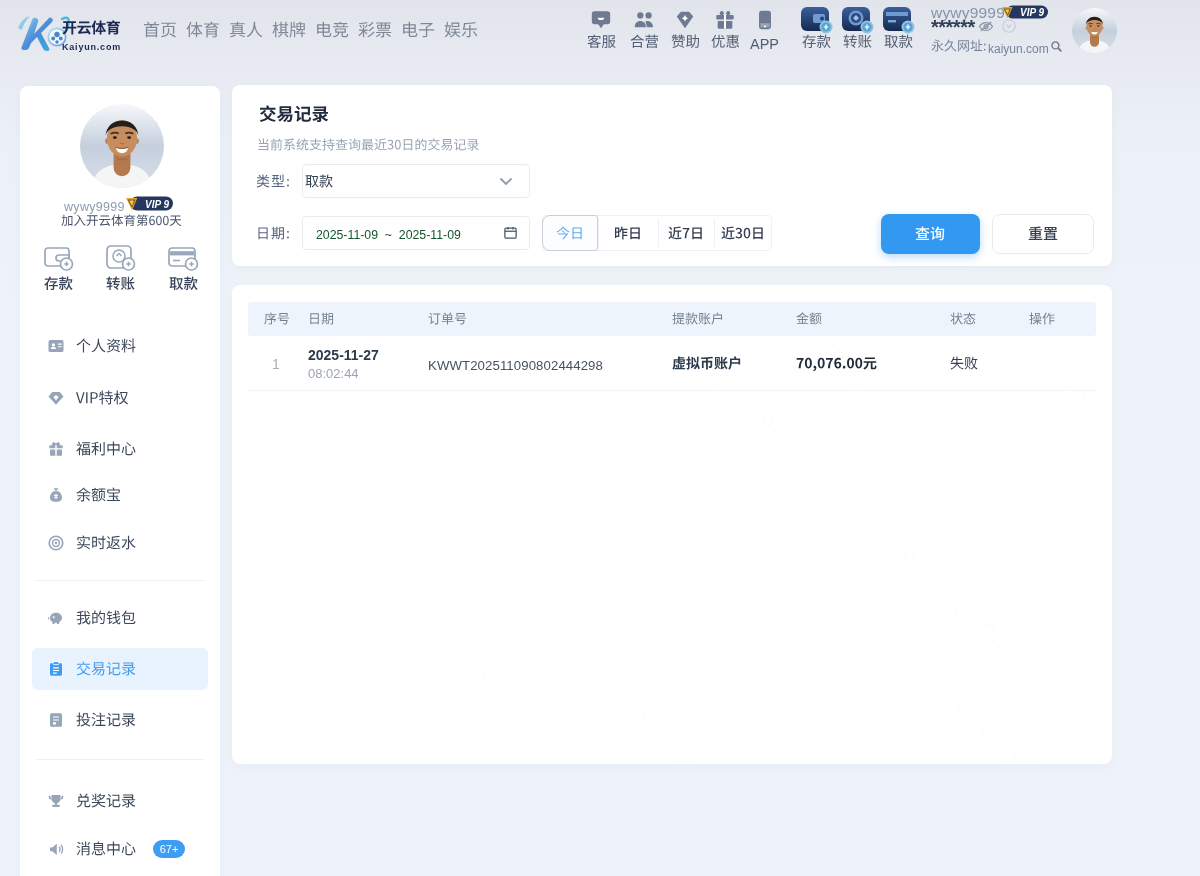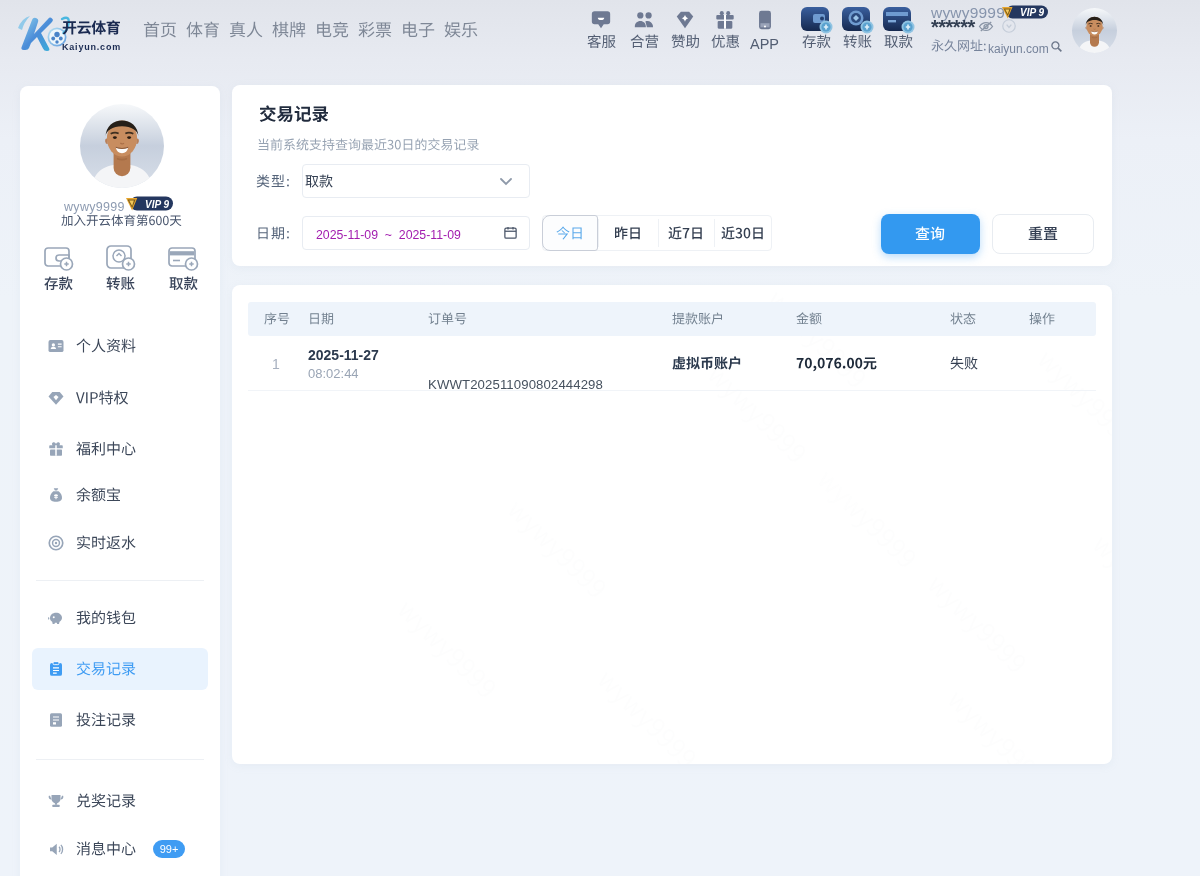--- a/index.html
+++ b/index.html
@@ -471,21 +471,21 @@
         <path fill="#97a5b8" d="M4 10v5h3l6 5V5l-6 5z"></path>
         <path d="M16 9c1.8 1.5 1.8 5.5 0 7" stroke="#97a5b8" stroke-width="1.8" fill="none"></path>
         <path d="M18.5 6.5c3 2.8 3 9.2 0 12" stroke="#97a5b8" stroke-width="1.8" fill="none"></path>
       </svg>
     </div>
     <div style="position:absolute;left:76px;top:841px;">
       <svg width="60" height="19" viewBox="0 0 60 19">
         <path transform="translate(0,13.2) scale(0.0150,-0.0150)" fill="#3c4759" d="M863 812C838 753 792 673 757 622L821 595C857 644 900 717 935 784ZM351 778C394 720 436 641 452 590L519 623C503 674 457 750 414 807ZM85 778C147 745 222 693 258 656L304 714C267 750 191 799 130 829ZM38 510C101 478 178 426 216 390L260 449C222 485 144 533 81 563ZM69 -21 134 -70C187 25 249 151 295 258L239 303C188 189 118 56 69 -21ZM453 312H822V203H453ZM453 377V484H822V377ZM604 841V555H379V-80H453V139H822V15C822 1 817 -3 802 -4C786 -5 733 -5 676 -3C686 -23 697 -54 700 -74C776 -74 826 -74 857 -62C886 -50 895 -27 895 14V555H679V841ZM1266 550H1730V470H1266ZM1266 412H1730V331H1266ZM1266 687H1730V607H1266ZM1262 202V39C1262 -41 1293 -62 1409 -62C1433 -62 1614 -62 1639 -62C1736 -62 1761 -32 1771 96C1750 100 1718 111 1701 123C1696 21 1688 7 1634 7C1594 7 1443 7 1413 7C1349 7 1337 12 1337 40V202ZM1763 192C1809 129 1857 43 1874 -12L1945 20C1926 75 1877 159 1830 220ZM1148 204C1124 141 1085 55 1045 0L1114 -33C1151 25 1187 113 1212 176ZM1419 240C1470 193 1528 126 1553 81L1614 119C1587 162 1530 226 1478 271H1805V747H1506C1521 773 1538 804 1553 835L1465 850C1457 821 1441 780 1428 747H1194V271H1473ZM2458 840V661H2096V186H2171V248H2458V-79H2537V248H2825V191H2902V661H2537V840ZM2171 322V588H2458V322ZM2825 322H2537V588H2825ZM3295 561V65C3295 -34 3327 -62 3435 -62C3458 -62 3612 -62 3637 -62C3750 -62 3773 -6 3784 184C3763 190 3731 204 3712 218C3705 45 3696 9 3634 9C3599 9 3468 9 3441 9C3384 9 3373 18 3373 65V561ZM3135 486C3120 367 3087 210 3044 108L3120 76C3161 184 3192 353 3207 472ZM3761 485C3817 367 3872 208 3892 105L3966 135C3945 238 3889 392 3831 512ZM3342 756C3437 689 3555 590 3611 527L3665 584C3607 647 3487 741 3393 805Z"></path>
       </svg>
     </div>
-    <div style="position:absolute;left:153px;top:840px;width:32px;height:18px;background:#3f9cf3;border-radius:9px;color:#fff;font-size:11px;text-align:center;line-height:18px;font-family:'Liberation Sans'">99+</div>
+    <div style="position:absolute;left:153px;top:840px;width:32px;height:18px;background:#3f9cf3;border-radius:9px;color:#fff;font-size:11px;text-align:center;line-height:18px;font-family:'Liberation Sans'">67+</div>
     <div class="card" style="left:232px;top:85px;width:880px;height:181px"></div>
     <div style="position:absolute;left:259px;top:105px;">
       <svg width="70" height="22" viewBox="0 0 70 22">
         <path transform="translate(0,15.4) scale(0.0175,-0.0175)" fill="#222c3e" d="M296 597C240 525 142 451 51 406C79 386 125 342 147 318C236 373 344 464 414 552ZM596 535C685 471 797 376 846 313L949 392C893 455 777 544 690 603ZM373 419 265 386C304 296 352 219 412 154C313 89 189 46 44 18C67 -8 103 -62 117 -89C265 -53 394 -1 500 74C601 -2 728 -54 886 -84C901 -52 933 -2 959 24C811 46 690 89 594 152C660 217 713 295 753 389L632 424C602 346 558 280 502 226C447 281 404 345 373 419ZM401 822C418 792 437 755 450 723H59V606H941V723H585L588 724C575 762 542 819 515 862ZM1293 559H1714V496H1293ZM1293 711H1714V649H1293ZM1176 807V400H1264C1202 318 1114 246 1022 198C1048 179 1093 135 1113 112C1165 145 1219 187 1269 235H1356C1293 145 1201 68 1102 18C1128 -1 1172 -44 1191 -68C1304 2 1417 109 1492 235H1578C1532 130 1461 37 1376 -23C1403 -40 1450 -77 1471 -97C1563 -20 1648 99 1701 235H1787C1772 99 1753 37 1734 19C1724 8 1714 7 1697 7C1679 7 1640 7 1598 11C1615 -17 1627 -61 1629 -90C1679 -92 1726 -92 1754 -89C1786 -86 1812 -77 1836 -51C1868 -17 1892 74 1913 292C1915 308 1917 340 1917 340H1362C1377 360 1391 380 1404 400H1837V807ZM2102 760C2159 709 2234 635 2267 588L2353 673C2315 718 2238 787 2182 834ZM2038 543V428H2184V120C2184 66 2155 27 2133 9C2152 -9 2184 -53 2195 -78C2213 -56 2245 -29 2417 96C2405 119 2388 169 2381 201L2303 147V543ZM2413 785V666H2791V462H2434V91C2434 -38 2476 -73 2610 -73C2638 -73 2768 -73 2798 -73C2922 -73 2957 -24 2972 149C2938 158 2886 178 2858 199C2851 65 2843 42 2789 42C2758 42 2649 42 2623 42C2567 42 2558 49 2558 92V349H2791V300H2912V785ZM3116 295C3179 259 3260 204 3297 166L3382 248C3341 286 3258 337 3196 368ZM3121 801V691H3705L3703 638H3154V531H3697L3694 477H3061V373H3435V215C3294 160 3147 105 3052 73L3118 -35C3210 2 3324 51 3435 100V26C3435 12 3429 8 3413 8C3398 7 3340 7 3292 10C3308 -19 3326 -62 3333 -93C3409 -94 3463 -92 3504 -77C3545 -61 3558 -34 3558 23V166C3639 66 3744 -10 3876 -54C3894 -21 3929 28 3956 52C3862 77 3780 117 3713 170C3771 206 3838 254 3896 301L3797 373H3943V477H3821C3831 580 3838 696 3839 800L3743 805L3721 801ZM3558 373H3790C3750 332 3689 281 3635 242C3605 276 3579 312 3558 352Z"></path>
       </svg>
     </div>
     <div style="position:absolute;left:257px;top:138px;">
       <svg width="222" height="16" viewBox="0 0 222 16">
         <path transform="translate(0,11.4) scale(0.0130,-0.0130)" fill="#96a2b2" d="M121 769C174 698 228 601 250 536L322 569C299 632 244 726 189 796ZM801 805C772 728 716 622 673 555L738 530C783 594 839 693 882 778ZM115 38V-37H790V-81H869V486H540V840H458V486H135V411H790V266H168V194H790V38ZM1604 514V104H1674V514ZM1807 544V14C1807 -1 1802 -5 1786 -5C1769 -6 1715 -6 1654 -4C1665 -24 1677 -56 1681 -76C1758 -77 1809 -75 1839 -63C1870 -51 1881 -30 1881 13V544ZM1723 845C1701 796 1663 730 1629 682H1329L1378 700C1359 740 1316 799 1278 841L1208 816C1244 775 1281 721 1300 682H1053V613H1947V682H1714C1743 723 1775 773 1803 819ZM1409 301V200H1187V301ZM1409 360H1187V459H1409ZM1116 523V-75H1187V141H1409V7C1409 -6 1405 -10 1391 -10C1378 -11 1332 -11 1281 -9C1291 -28 1302 -57 1307 -76C1374 -76 1419 -75 1446 -63C1474 -52 1482 -32 1482 6V523ZM2286 224C2233 152 2150 78 2070 30C2090 19 2121 -6 2136 -20C2212 34 2301 116 2361 197ZM2636 190C2719 126 2822 34 2872 -22L2936 23C2882 80 2779 168 2695 229ZM2664 444C2690 420 2718 392 2745 363L2305 334C2455 408 2608 500 2756 612L2698 660C2648 619 2593 580 2540 543L2295 531C2367 582 2440 646 2507 716C2637 729 2760 747 2855 770L2803 833C2641 792 2350 765 2107 753C2115 736 2124 706 2126 688C2214 692 2308 698 2401 706C2336 638 2262 578 2236 561C2206 539 2182 524 2162 521C2170 502 2181 469 2183 454C2204 462 2235 466 2438 478C2353 425 2280 385 2245 369C2183 338 2138 319 2106 315C2115 295 2126 260 2129 245C2157 256 2196 261 2471 282V20C2471 9 2468 5 2451 4C2435 3 2380 3 2320 6C2332 -15 2345 -47 2349 -69C2422 -69 2472 -68 2505 -56C2539 -44 2547 -23 2547 19V288L2796 306C2825 273 2849 242 2866 216L2926 252C2885 313 2799 405 2722 474ZM3698 352V36C3698 -38 3715 -60 3785 -60C3799 -60 3859 -60 3873 -60C3935 -60 3953 -22 3958 114C3939 119 3909 131 3894 145C3891 24 3887 6 3865 6C3853 6 3806 6 3797 6C3775 6 3772 9 3772 36V352ZM3510 350C3504 152 3481 45 3317 -16C3334 -30 3355 -58 3364 -77C3545 -3 3576 126 3584 350ZM3042 53 3059 -21C3149 8 3267 45 3379 82L3367 147C3246 111 3123 74 3042 53ZM3595 824C3614 783 3639 729 3649 695H3407V627H3587C3542 565 3473 473 3450 451C3431 433 3406 426 3387 421C3395 405 3409 367 3412 348C3440 360 3482 365 3845 399C3861 372 3876 346 3886 326L3949 361C3919 419 3854 513 3800 583L3741 553C3763 524 3786 491 3807 458L3532 435C3577 490 3634 568 3676 627H3948V695H3660L3724 715C3712 747 3687 802 3664 842ZM3060 423C3075 430 3098 435 3218 452C3175 389 3136 340 3118 321C3086 284 3063 259 3041 255C3050 235 3062 198 3066 182C3087 195 3121 206 3369 260C3367 276 3366 305 3368 326L3179 289C3255 377 3330 484 3393 592L3326 632C3307 595 3286 557 3263 522L3140 509C3202 595 3264 704 3310 809L3234 844C3190 723 3116 594 3092 561C3070 527 3051 504 3033 500C3043 479 3055 439 3060 423ZM4459 840V687H4077V613H4459V458H4123V385H4230L4208 377C4262 269 4337 180 4431 110C4315 52 4179 15 4036 -8C4051 -25 4070 -60 4077 -80C4230 -52 4375 -7 4501 63C4616 -5 4754 -50 4917 -74C4928 -54 4948 -21 4965 -3C4815 16 4684 54 4576 110C4690 188 4782 293 4839 430L4787 461L4773 458H4537V613H4921V687H4537V840ZM4286 385H4729C4677 287 4600 210 4504 151C4410 212 4336 290 4286 385ZM5448 204C5491 150 5539 74 5558 26L5620 65C5599 113 5549 185 5506 237ZM5626 835V710H5413V642H5626V515H5362V446H5758V334H5373V265H5758V11C5758 -2 5754 -7 5739 -7C5724 -8 5671 -9 5615 -6C5625 -27 5635 -58 5638 -79C5712 -79 5761 -78 5790 -67C5821 -55 5830 -34 5830 11V265H5954V334H5830V446H5960V515H5698V642H5912V710H5698V835ZM5171 839V638H5042V568H5171V351C5117 334 5067 320 5028 309L5047 235L5171 275V11C5171 -4 5166 -8 5154 -8C5142 -8 5103 -8 5060 -7C5069 -28 5079 -59 5081 -77C5144 -78 5183 -75 5207 -63C5232 -51 5241 -31 5241 10V298L5350 334L5340 403L5241 372V568H5347V638H5241V839ZM6295 218H6700V134H6295ZM6295 352H6700V270H6295ZM6221 406V80H6778V406ZM6074 20V-48H6930V20ZM6460 840V713H6057V647H6379C6293 552 6159 466 6036 424C6052 410 6074 382 6085 364C6221 418 6369 523 6460 642V437H6534V643C6626 527 6776 423 6914 372C6925 391 6947 420 6964 434C6838 473 6702 556 6615 647H6944V713H6534V840ZM7114 775C7163 729 7223 664 7251 622L7305 672C7277 713 7215 775 7166 819ZM7042 527V454H7183V111C7183 66 7153 37 7135 24C7148 10 7168 -22 7174 -40C7189 -20 7216 2 7385 129C7378 143 7366 171 7360 192L7256 116V527ZM7506 840C7464 713 7394 587 7312 506C7331 495 7363 471 7377 457C7417 502 7457 558 7492 621H7866C7853 203 7837 46 7804 10C7793 -3 7783 -6 7763 -6C7740 -6 7686 -6 7625 -1C7638 -21 7647 -53 7649 -74C7703 -76 7760 -78 7792 -74C7826 -71 7849 -62 7871 -33C7910 16 7925 176 7940 650C7941 662 7941 690 7941 690H7529C7549 732 7567 776 7583 820ZM7672 292V184H7499V292ZM7672 353H7499V460H7672ZM7430 523V61H7499V122H7739V523ZM8248 635H8753V564H8248ZM8248 755H8753V685H8248ZM8176 808V511H8828V808ZM8396 392V325H8214V392ZM8047 43 8054 -24 8396 17V-80H8468V26L8522 33V94L8468 88V392H8949V455H8049V392H8145V52ZM8507 330V268H8567L8547 262C8577 189 8618 124 8671 70C8616 29 8554 -2 8491 -22C8504 -35 8522 -61 8529 -77C8596 -53 8662 -19 8720 26C8776 -20 8843 -55 8919 -77C8929 -59 8948 -32 8964 -18C8891 0 8826 31 8771 71C8837 135 8889 215 8920 314L8877 333L8863 330ZM8613 268H8832C8806 209 8767 157 8721 113C8675 157 8639 209 8613 268ZM8396 269V198H8214V269ZM8396 142V80L8214 59V142ZM9081 783C9136 730 9201 654 9231 607L9292 650C9260 697 9193 769 9138 820ZM9866 840C9764 809 9574 789 9415 780V558C9415 428 9406 250 9318 120C9335 111 9368 89 9381 75C9459 187 9483 344 9489 475H9693V78H9767V475H9952V545H9491V558V720C9644 730 9814 749 9928 784ZM9262 478H9052V404H9189V125C9144 108 9092 63 9039 6L9089 -63C9140 5 9189 64 9223 64C9245 64 9277 30 9319 4C9389 -39 9472 -51 9597 -51C9693 -51 9872 -45 9943 -40C9944 -19 9956 19 9965 39C9868 28 9718 20 9599 20C9486 20 9401 27 9336 68C9302 88 9281 107 9262 119ZM10263 -13C10394 -13 10499 65 10499 196C10499 297 10430 361 10344 382V387C10422 414 10474 474 10474 563C10474 679 10384 746 10260 746C10176 746 10111 709 10056 659L10105 601C10147 643 10198 672 10257 672C10334 672 10381 626 10381 556C10381 477 10330 416 10178 416V346C10348 346 10406 288 10406 199C10406 115 10345 63 10257 63C10174 63 10119 103 10076 147L10029 88C10077 35 10149 -13 10263 -13ZM10833 -13C10972 -13 11061 113 11061 369C11061 623 10972 746 10833 746C10693 746 10605 623 10605 369C10605 113 10693 -13 10833 -13ZM10833 61C10750 61 10693 154 10693 369C10693 583 10750 674 10833 674C10916 674 10973 583 10973 369C10973 154 10916 61 10833 61ZM11363 352H11862V71H11363ZM11363 426V697H11862V426ZM11286 772V-69H11363V-4H11862V-64H11942V772ZM12662 423C12717 350 12785 250 12815 189L12879 229C12846 288 12777 385 12720 456ZM12350 842C12342 794 12325 728 12309 679H12197V-54H12266V25H12545V679H12378C12395 722 12414 778 12431 828ZM12266 612H12476V401H12266ZM12266 93V335H12476V93ZM12708 844C12676 706 12622 568 12553 479C12571 469 12602 448 12616 436C12650 484 12682 545 12710 613H12966C12954 212 12938 58 12906 24C12894 10 12883 7 12863 7C12840 7 12780 8 12714 13C12728 -6 12737 -38 12739 -59C12795 -62 12854 -64 12888 -61C12924 -57 12946 -49 12969 -19C13009 30 13023 185 13038 644C13039 654 13039 682 13039 682H12737C12753 729 12768 779 12780 828ZM13428 597C13368 521 13269 442 13180 392C13197 380 13225 351 13239 336C13326 393 13432 483 13501 569ZM13728 555C13821 491 13932 396 13983 332L14046 382C13991 445 13878 536 13787 598ZM13462 422 13395 401C13435 303 13489 220 13558 152C13453 72 13318 20 13157 -14C13171 -31 13195 -64 13203 -82C13364 -42 13503 16 13613 102C13719 16 13854 -42 14020 -74C14030 -53 14051 -22 14068 -5C13907 21 13773 74 13669 151C13740 220 13796 303 13837 406L13762 427C13728 335 13678 260 13613 199C13547 261 13497 336 13462 422ZM13528 825C13553 787 13580 737 13595 701H13177V628H14041V701H13627L13672 719C13659 754 13626 809 13599 849ZM14370 573H14864V473H14370ZM14370 731H14864V633H14370ZM14296 794V410H14407C14343 318 14247 235 14149 179C14166 167 14195 140 14208 126C14262 161 14318 206 14370 257H14509C14442 150 14342 55 14234 -6C14251 -18 14279 -45 14291 -60C14405 15 14518 127 14593 257H14728C14680 137 14603 31 14512 -38C14528 -49 14559 -73 14571 -85C14667 -6 14752 116 14806 257H14927C14911 85 14894 13 14873 -7C14863 -17 14854 -19 14836 -19C14818 -19 14772 -19 14723 -13C14735 -32 14742 -60 14743 -79C14793 -82 14842 -82 14867 -80C14896 -78 14916 -71 14936 -52C14966 -20 14986 66 15005 291C15007 302 15008 325 15008 325H14432C14455 352 14476 381 14494 410H14939V794ZM15234 769C15289 720 15359 652 15390 608L15445 661C15410 703 15340 769 15286 815ZM15310 -61V-60C15324 -41 15352 -20 15518 98C15510 113 15499 143 15494 163L15390 92V526H15156V453H15316V93C15316 44 15285 10 15267 -4C15281 -17 15302 -45 15310 -61ZM15529 770V695H15926V442H15548V57C15548 -41 15584 -65 15696 -65C15721 -65 15900 -65 15926 -65C16035 -65 16061 -20 16072 143C16050 148 16018 161 15999 175C15994 33 15984 7 15922 7C15883 7 15731 7 15701 7C15637 7 15625 16 15625 56V370H15926V318H16001V770ZM16244 317C16309 281 16388 224 16426 186L16479 238C16439 276 16358 329 16295 363ZM16244 784V715H16850L16846 623H16274V554H16842L16836 462H16177V395H16571V212C16426 152 16275 91 16178 54L16218 -13C16316 29 16447 85 16571 140V2C16571 -12 16566 -16 16550 -17C16534 -18 16478 -18 16419 -16C16429 -35 16441 -63 16445 -82C16523 -82 16574 -82 16605 -71C16637 -60 16647 -42 16647 1V236C16733 106 16858 9 17014 -40C17024 -20 17047 9 17063 25C16955 54 16861 107 16785 177C16849 216 16924 272 16984 323L16920 370C16875 325 16801 266 16739 224C16702 266 16671 314 16647 365V395H17050V462H16914C16923 565 16930 688 16932 784L16873 788L16860 784Z"></path>
       </svg>
@@ -505,21 +505,21 @@
       <svg width="14" height="10" viewBox="0 0 14 10">
         <path d="M2 2l5 5 5-5" fill="none" stroke="#8e99a9" stroke-width="1.8" stroke-linecap="round"></path>
       </svg>
     </div>
     <div style="position:absolute;left:256px;top:226px;">
       <svg width="35" height="18" viewBox="0 0 35 18">
         <path transform="translate(0,12.3) scale(0.0140,-0.0140)" fill="#55647a" d="M253 352H752V71H253ZM253 426V697H752V426ZM176 772V-69H253V-4H752V-64H832V772ZM1249 143C1219 76 1166 9 1110 -36C1128 -47 1158 -68 1172 -80C1226 -30 1284 47 1320 123ZM1392 112C1431 65 1477 -1 1495 -42L1557 -6C1536 35 1490 97 1450 143ZM1926 722V561H1721V722ZM1651 790V427C1651 283 1643 92 1559 -41C1576 -49 1607 -71 1619 -84C1679 11 1705 139 1715 260H1926V17C1926 1 1920 -3 1906 -4C1891 -5 1840 -5 1787 -3C1797 -23 1808 -56 1811 -76C1884 -76 1932 -75 1960 -62C1989 -50 1998 -27 1998 16V790ZM1926 494V328H1719C1721 363 1721 396 1721 427V494ZM1458 828V707H1276V828H1208V707H1123V640H1208V231H1109V164H1602V231H1528V640H1602V707H1528V828ZM1276 640H1458V551H1276ZM1276 491H1458V393H1276ZM1276 332H1458V231H1276ZM2281 390C2317 390 2347 418 2347 460C2347 501 2317 530 2281 530C2244 530 2215 501 2215 460C2215 418 2244 390 2281 390ZM2281 -13C2317 -13 2347 15 2347 56C2347 98 2317 126 2281 126C2244 126 2215 98 2215 56C2215 15 2244 -13 2281 -13Z"></path>
       </svg>
     </div>
     <div style="position:absolute;left:302px;top:216px;width:228px;height:34px;border:1px solid #e8ecf2;border-radius:4px;background:#fff"></div>
-    <div style="position:absolute;left:316px;top:225px;"><span style="font-size:12.3px;color:#a21caf">2025-11-09&nbsp; ~ &nbsp;2025-11-09</span></div>
+    <div style="position:absolute;left:316px;top:225px;"><span style="font-size:12.3px;color:#14532d">2025-11-09&nbsp; ~ &nbsp;2025-11-09</span></div>
     <div style="position:absolute;left:503px;top:225px;">
       <svg width="15" height="15" viewBox="0 0 24 24">
 <rect x="3" y="5" width="18" height="16" rx="2" fill="none" stroke="#4a5568" stroke-width="2"></rect>
 <path d="M3 10h18" stroke="#4a5568" stroke-width="2"></path>
 <path d="M8 3v4M16 3v4" stroke="#4a5568" stroke-width="2"></path>
       </svg>
     </div>
     <div style="position:absolute;left:542px;top:215px;width:230px;height:36px;border:1px solid #eef1f5;border-radius:4px;background:#fff"></div>
     <div style="position:absolute;left:542px;top:215px;width:56px;height:36px;border:1px solid #c9ced8;border-radius:8px 3px 3px 8px;background:#fcfdfe"></div>
     <div style="position:absolute;left:556px;top:226px;">
@@ -641,21 +641,21 @@
       </svg>
     </div>
     <div style="position:absolute;left:1029px;top:312px;">
       <svg width="26" height="16" viewBox="0 0 26 16">
         <path transform="translate(0,11.4) scale(0.0130,-0.0130)" fill="#72808f" d="M527 742H758V637H527ZM461 799V580H827V799ZM420 480H552V366H420ZM730 480H866V366H730ZM159 840V638H46V568H159V349C113 333 71 319 37 308L56 236L159 275V8C159 -4 156 -7 145 -7C136 -7 106 -8 72 -7C82 -26 91 -57 94 -74C145 -74 178 -72 200 -61C222 -49 230 -30 230 8V302L329 340L317 407L230 375V568H323V638H230V840ZM606 310V234H342V171H559C490 97 381 33 277 1C292 -13 314 -40 324 -58C426 -21 533 48 606 130V-81H677V135C740 59 833 -12 918 -49C930 -31 951 -5 967 9C879 40 783 103 722 171H951V234H677V310H929V535H670V310H613V535H361V310ZM1526 828C1476 681 1395 536 1305 442C1322 430 1351 404 1363 391C1414 447 1463 520 1506 601H1575V-79H1651V164H1952V235H1651V387H1939V456H1651V601H1962V673H1542C1563 717 1582 763 1598 809ZM1285 836C1229 684 1135 534 1036 437C1050 420 1072 379 1080 362C1114 397 1147 437 1179 481V-78H1254V599C1293 667 1329 741 1357 814Z"></path>
       </svg>
     </div>
     <div style="position:absolute;left:272px;top:355px;"><span style="font-size:14px;color:#a7b0bf">1</span></div>
     <div style="position:absolute;left:308px;top:346px;"><span style="font-size:14px;font-weight:bold;color:#2c3a4e">2025-11-27</span></div>
     <div style="position:absolute;left:308px;top:364px;"><span style="font-size:13px;color:#9aa5b5">08:02:44</span></div>
-    <div style="position:absolute;left:428px;top:356px;margin-top:19px;"><span style="font-size:13.2px;color:#47525f;letter-spacing:.1px">KWWT202511090802444298</span></div>
+    <div style="position:absolute;left:428px;top:356px;"><span style="font-size:13.2px;color:#47525f;letter-spacing:.1px">KWWT202511090802444298</span></div>
     <div style="position:absolute;left:672px;top:356px;">
       <svg width="70" height="18" viewBox="0 0 70 18">
         <path transform="translate(0,12.3) scale(0.0140,-0.0140)" fill="#2c3a4e" d="M229 221C257 166 285 92 293 46L396 84C386 131 356 201 326 254ZM782 260C764 206 730 133 700 84L784 52C819 95 862 162 902 224ZM119 650V419C119 288 113 102 32 -28C61 -39 114 -70 136 -89C223 51 237 270 237 419V553H431V503L264 490L270 410L431 423C433 335 469 311 601 311C630 311 772 311 802 311C896 311 928 333 941 420C911 425 867 438 844 452C839 405 830 397 791 397C756 397 637 397 611 397C554 397 544 401 544 430V432L758 449L753 528L544 512V553H801C796 530 789 509 783 492L890 458C912 503 935 571 950 632L857 655L837 650H552V692H871V787H552V850H431V650ZM583 292V27H515V292H404V27H193V-74H938V27H696V292ZM1513 716C1561 619 1611 492 1627 414L1734 461C1715 539 1661 662 1611 756ZM1142 849V660H1037V550H1142V371L1021 342L1047 227L1142 254V41C1142 28 1138 24 1126 24C1114 23 1079 23 1042 24C1057 -7 1070 -56 1073 -86C1138 -86 1181 -82 1211 -63C1241 -44 1251 -14 1251 40V286L1344 314L1328 422L1251 400V550H1332V660H1251V849ZM1790 824C1783 439 1745 154 1544 0C1572 -19 1625 -66 1642 -87C1716 -22 1770 58 1809 154C1840 74 1866 -7 1878 -65L1991 -13C1971 76 1915 212 1860 321C1891 464 1904 631 1909 822ZM1401 -21V-18L1402 -21C1423 9 1459 42 1684 209C1671 232 1650 274 1639 305L1508 212V806H1391V173C1391 119 1363 83 1341 65C1360 48 1391 4 1401 -21ZM2881 827C2670 794 2348 776 2068 771C2079 743 2093 697 2094 664C2202 664 2318 667 2434 673V540H2135V23H2259V423H2434V-88H2560V423H2744V161C2744 148 2739 144 2724 144C2708 143 2654 143 2608 145C2624 113 2643 60 2648 25C2722 24 2777 27 2818 46C2859 65 2870 99 2870 158V540H2560V680C2693 689 2820 701 2927 717ZM3070 811V178H3158V716H3323V182H3413V811ZM3821 811C3778 722 3703 634 3627 578C3651 558 3693 513 3711 490C3792 558 3879 667 3933 775ZM3196 670V373C3196 249 3182 78 3028 -11C3049 -27 3078 -59 3090 -79C3168 -28 3216 39 3245 112C3287 58 3336 -13 3357 -58L3432 2C3408 47 3353 118 3309 170L3250 127C3279 208 3286 295 3286 373V670ZM3494 -93C3514 -76 3549 -61 3740 15C3735 41 3730 90 3731 123L3608 79V369H3667C3710 185 3782 24 3897 -68C3915 -38 3951 4 3978 25C3881 94 3814 225 3778 369H3955V478H3608V831H3498V478H3432V369H3498V77C3498 33 3470 11 3449 0C3466 -21 3487 -66 3494 -93ZM4270 587H4744V430H4270V472ZM4419 825C4436 787 4456 736 4468 699H4144V472C4144 326 4134 118 4026 -24C4055 -37 4109 -75 4132 -97C4217 14 4251 175 4264 318H4744V266H4867V699H4536L4596 716C4584 755 4561 812 4539 855Z"></path>
       </svg>
     </div>
     <div style="position:absolute;left:796px;top:356px;">
       <svg width="81" height="18" viewBox="0 0 81 18">
         <path transform="translate(0,12.3) scale(0.0140,-0.0140)" fill="#1f2b3b" d="M186 0H334C347 289 370 441 542 651V741H50V617H383C242 421 199 257 186 0ZM885 -14C1036 -14 1136 118 1136 374C1136 628 1036 754 885 754C734 754 634 629 634 374C634 118 734 -14 885 -14ZM885 101C821 101 773 165 773 374C773 580 821 641 885 641C949 641 996 580 996 374C996 165 949 101 885 101ZM1264 -214C1385 -173 1453 -84 1453 33C1453 124 1415 178 1348 178C1295 178 1252 144 1252 91C1252 35 1296 4 1344 4L1354 5C1353 -53 1310 -104 1233 -134ZM1800 -14C1951 -14 2051 118 2051 374C2051 628 1951 754 1800 754C1649 754 1549 629 1549 374C1549 118 1649 -14 1800 -14ZM1800 101C1736 101 1688 165 1688 374C1688 580 1736 641 1800 641C1864 641 1911 580 1911 374C1911 165 1864 101 1800 101ZM2281 0H2429C2442 289 2465 441 2637 651V741H2145V617H2478C2337 421 2294 257 2281 0ZM3001 -14C3127 -14 3233 82 3233 234C3233 392 3144 466 3020 466C2973 466 2910 438 2869 388C2876 572 2945 636 3031 636C3073 636 3118 611 3144 582L3222 670C3178 716 3112 754 3021 754C2872 754 2735 636 2735 360C2735 100 2861 -14 3001 -14ZM2872 284C2909 340 2954 362 2993 362C3057 362 3099 322 3099 234C3099 144 3054 97 2998 97C2936 97 2886 149 2872 284ZM3438 -14C3490 -14 3529 28 3529 82C3529 137 3490 178 3438 178C3385 178 3346 137 3346 82C3346 28 3385 -14 3438 -14ZM3895 -14C4046 -14 4146 118 4146 374C4146 628 4046 754 3895 754C3744 754 3644 629 3644 374C3644 118 3744 -14 3895 -14ZM3895 101C3831 101 3783 165 3783 374C3783 580 3831 641 3895 641C3959 641 4006 580 4006 374C4006 165 3959 101 3895 101ZM4485 -14C4636 -14 4736 118 4736 374C4736 628 4636 754 4485 754C4334 754 4234 629 4234 374C4234 118 4334 -14 4485 -14ZM4485 101C4421 101 4373 165 4373 374C4373 580 4421 641 4485 641C4549 641 4596 580 4596 374C4596 165 4549 101 4485 101ZM4924 779V664H5638V779ZM4833 507V391H5060C5048 225 5020 88 4811 10C4838 -12 4871 -57 4884 -87C5126 11 5172 182 5189 391H5341V83C5341 -34 5370 -72 5483 -72C5506 -72 5581 -72 5605 -72C5707 -72 5737 -20 5749 160C5716 168 5664 189 5638 210C5633 65 5628 40 5594 40C5575 40 5517 40 5503 40C5470 40 5465 46 5465 84V391H5730V507Z"></path>
       </svg>
     </div>

